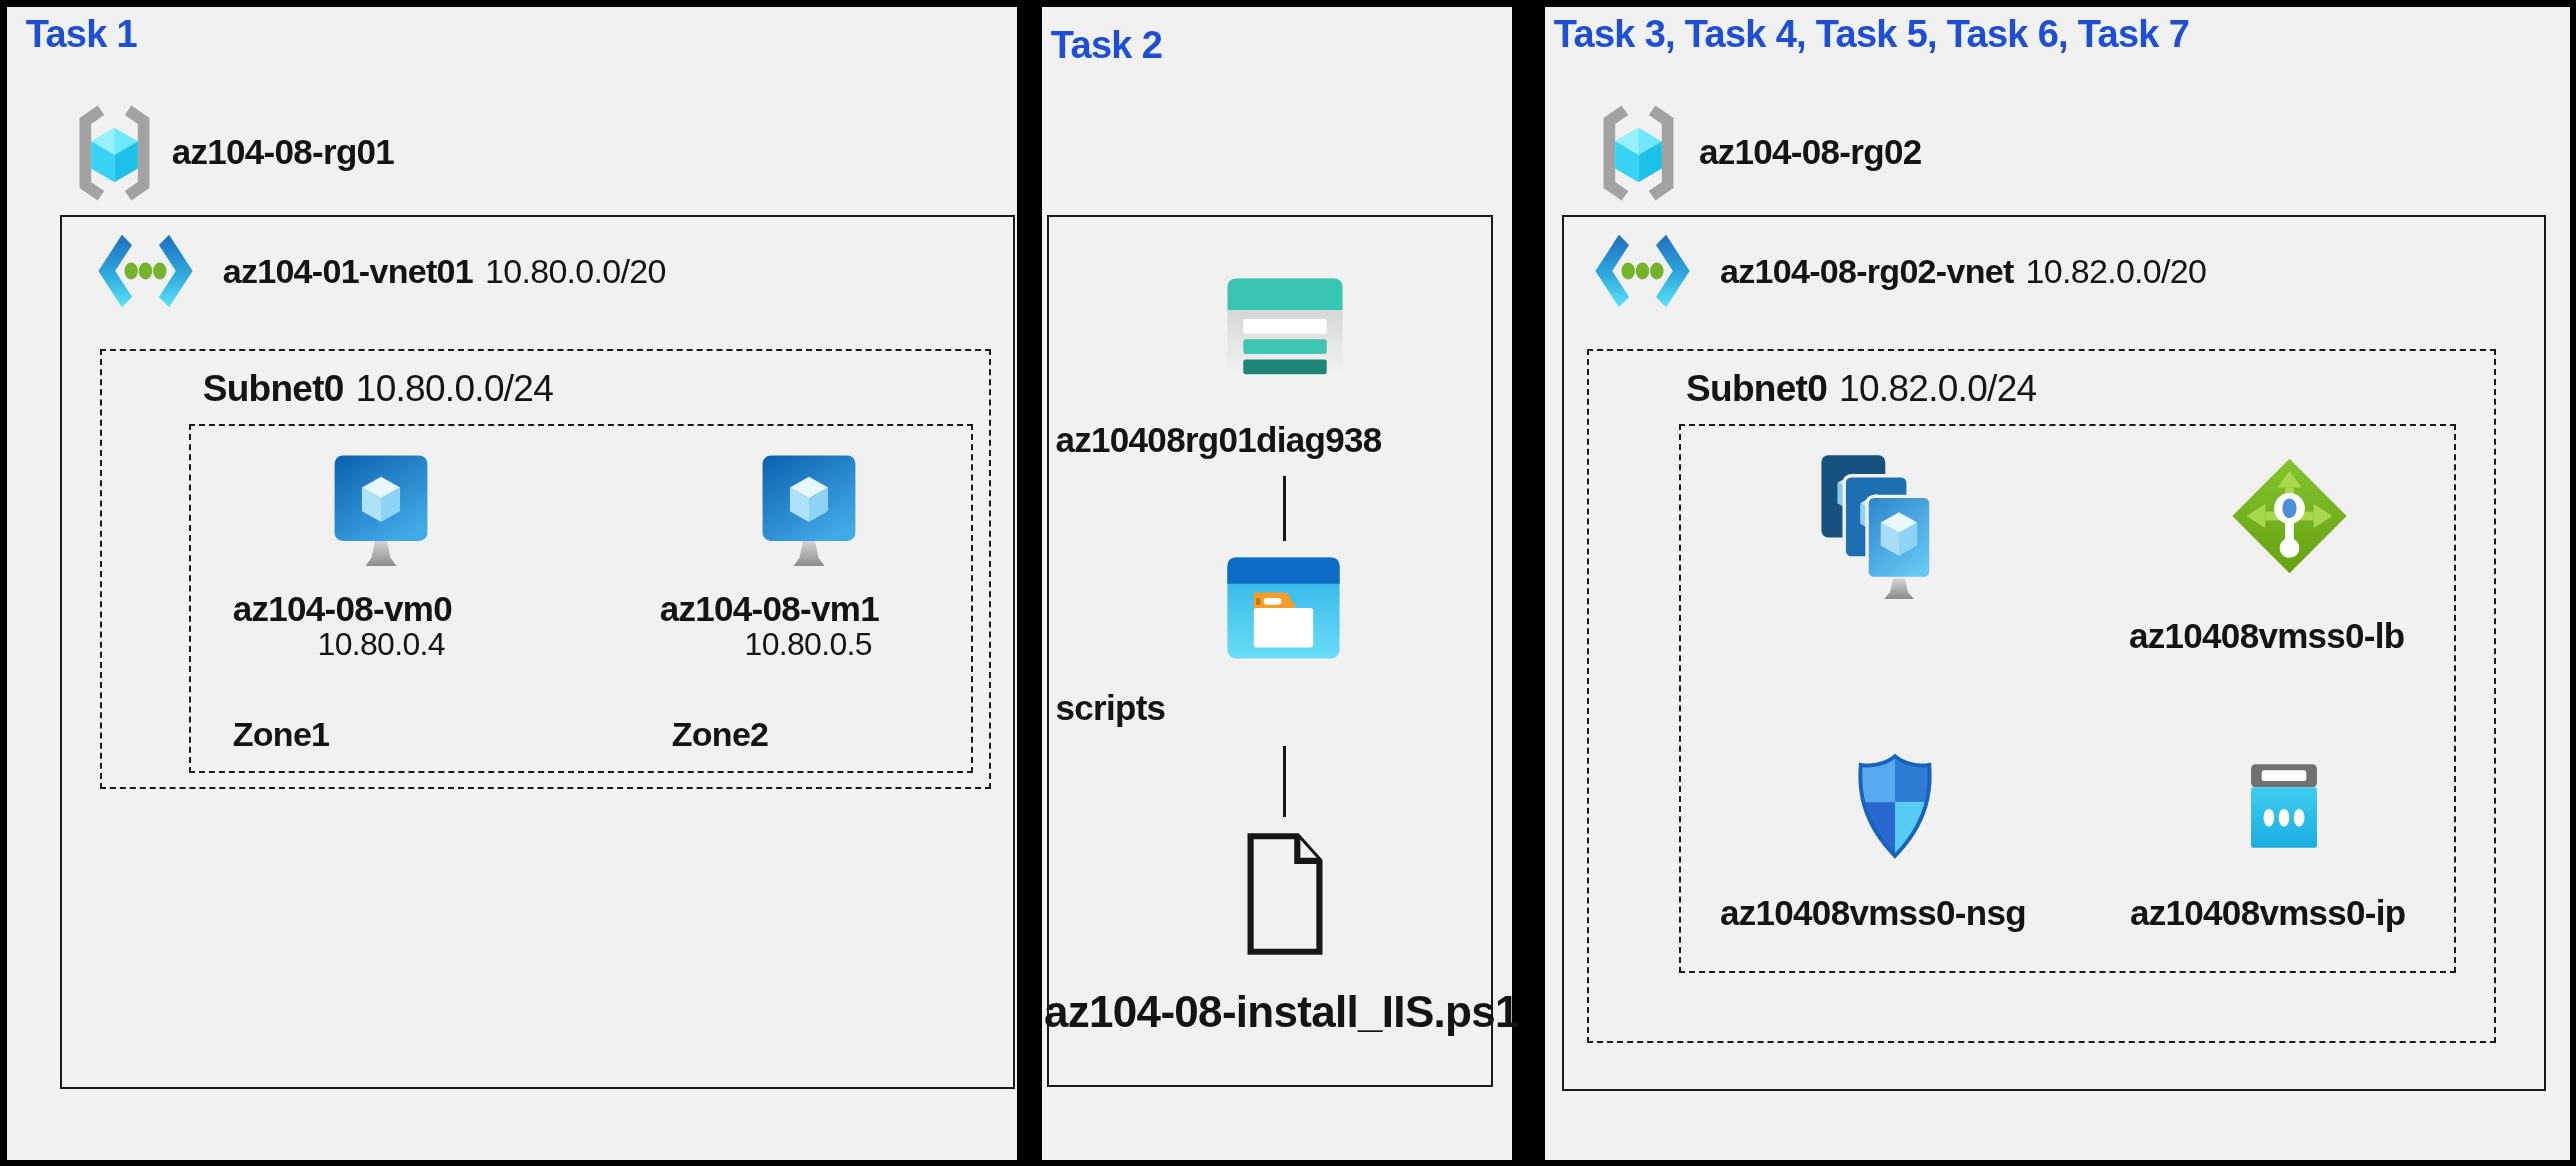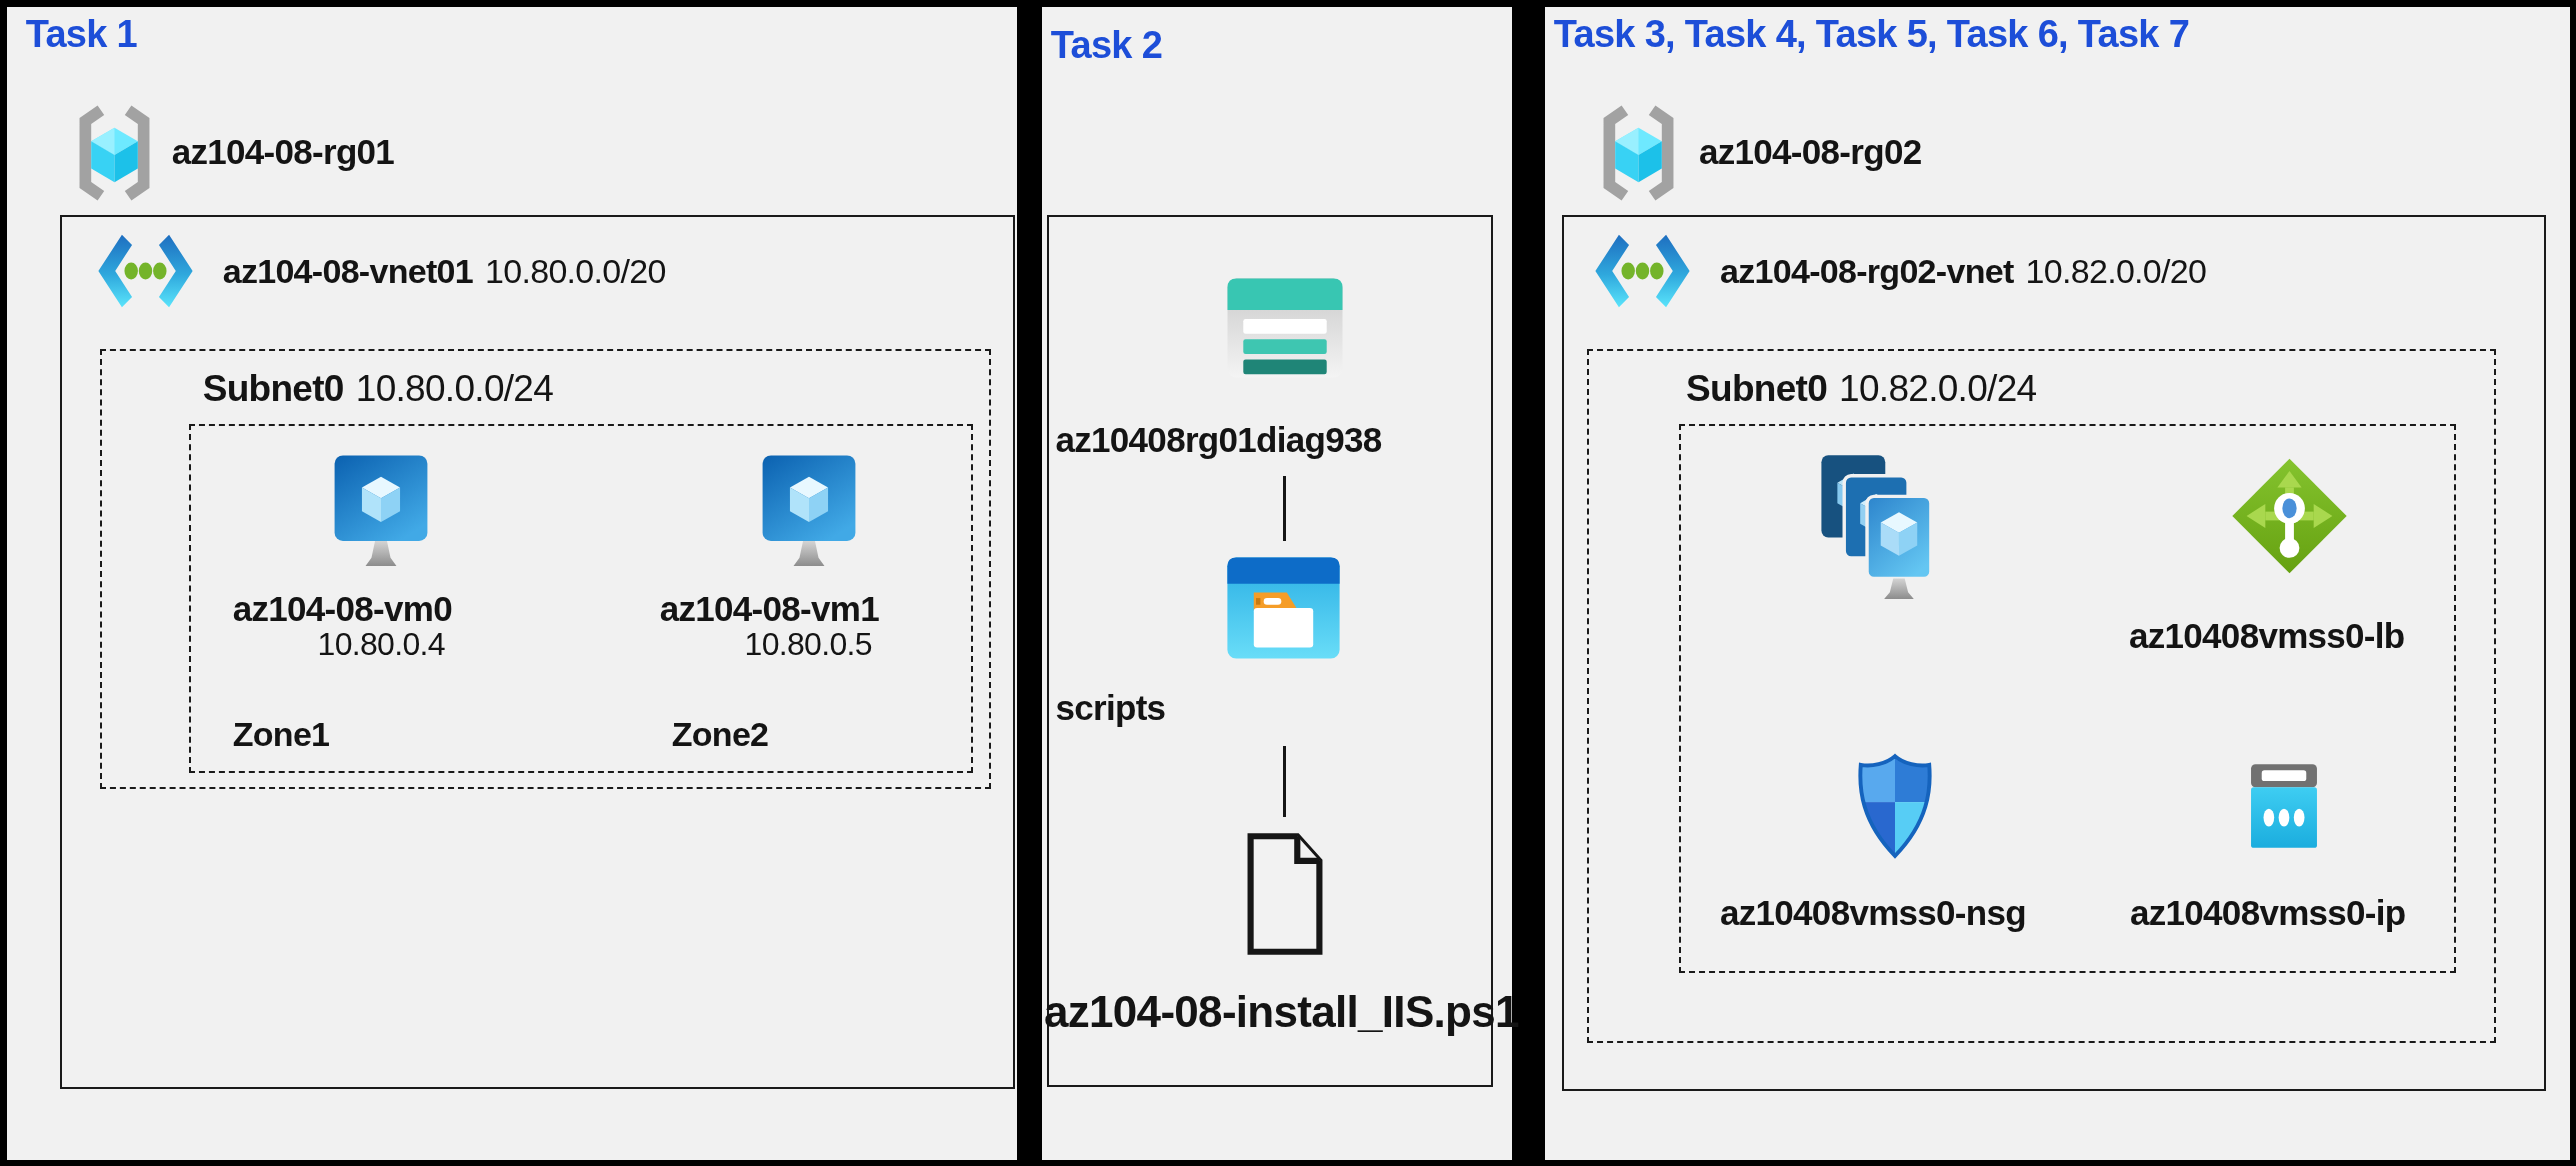--- a/index.html
+++ b/index.html
@@ -90,21 +90,21 @@
     <div class="box-solid" style="left:53px;top:208px;width:955px;height:874px"></div>
 
     <svg class="icon" style="left:88px;top:224px" width="101" height="80" viewBox="0 0 120 90">
       <polygon points="32,2 4,45 32,88 44,76 24,45 44,14" fill="url(#gVnet)"></polygon>
       <polygon points="88,2 116,45 88,88 76,76 96,45 76,14" fill="url(#gVnet)"></polygon>
       <ellipse cx="43" cy="45" rx="8" ry="10" fill="#74b42a"></ellipse>
       <ellipse cx="60" cy="45" rx="8" ry="10" fill="#74b42a"></ellipse>
       <ellipse cx="77" cy="45" rx="8" ry="10" fill="#74b42a"></ellipse>
     </svg>
     <div class="lbl vnet-lbl" style="left:216px;top:245px">
-      <span>az104-08-vnet01</span><span class="reg">10.80.0.0/20</span>
+      <span>az104-01-vnet01</span><span class="reg">10.80.0.0/20</span>
     </div>
 
     <div class="box-dashed" style="left:93px;top:342px;width:891px;height:440px"></div>
     <div class="lbl subnet-lbl" style="left:196px;top:361px">
       <span>Subnet0</span><span class="reg">10.80.0.0/24</span>
     </div>
 
     <div class="box-dashed" style="left:182px;top:417px;width:784px;height:349px"></div>
 
     <svg class="icon" style="left:320px;top:446px" width="108" height="119" viewBox="0 0 90 100">

